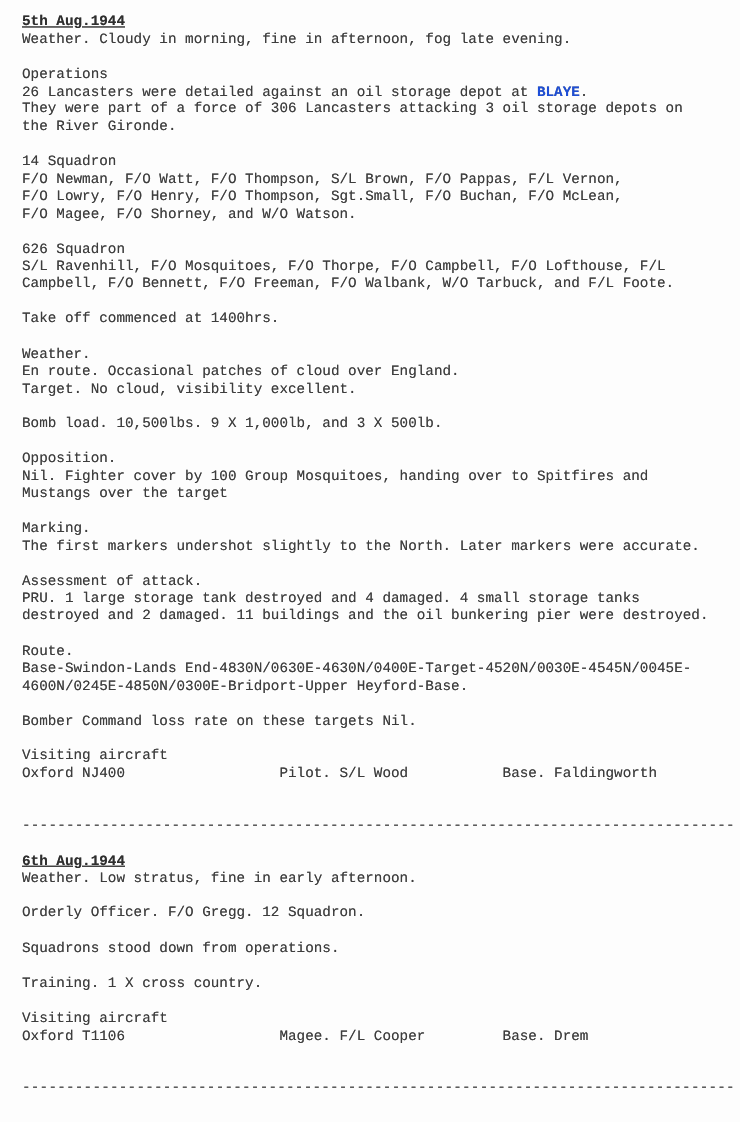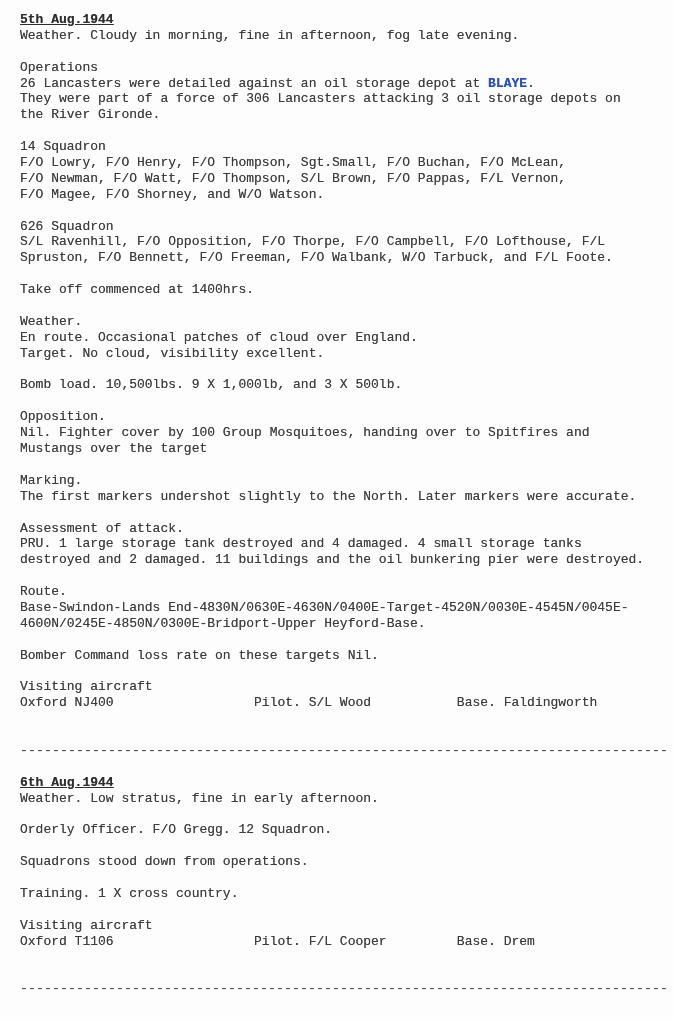--- a/index.html
+++ b/index.html
@@ -48,27 +48,27 @@
       <section>
         <div class="line heading">5th Aug.1944</div>
         <div class="line">Weather. Cloudy in morning, fine in afternoon, fog late evening.</div>
         <div class="line">&nbsp;</div>
         <div class="line">Operations</div>
         <div class="line"><span>26 Lancasters were detailed against an oil storage depot at </span><span class="bold">BLAYE</span><span>.</span></div>
         <div class="line">They were part of a force of 306 Lancasters attacking 3 oil storage depots on</div>
         <div class="line">the River Gironde.</div>
         <div class="line">&nbsp;</div>
         <div class="line">14 Squadron</div>
+        <div class="line">F/O Newman, F/O Watt, F/O Thompson, S/L Brown, F/O Pappas, F/L Vernon,</div>
         <div class="line">F/O Lowry, F/O Henry, F/O Thompson, Sgt.Small, F/O Buchan, F/O McLean,</div>
-        <div class="line">F/O Newman, F/O Watt, F/O Thompson, S/L Brown, F/O Pappas, F/L Vernon,</div>
         <div class="line">F/O Magee, F/O Shorney, and W/O Watson.</div>
         <div class="line">&nbsp;</div>
         <div class="line">626 Squadron</div>
-        <div class="line">S/L Ravenhill, F/O Opposition, F/O Thorpe, F/O Campbell, F/O Lofthouse, F/L</div>
-        <div class="line">Spruston, F/O Bennett, F/O Freeman, F/O Walbank, W/O Tarbuck, and F/L Foote.</div>
+        <div class="line">S/L Ravenhill, F/O Mosquitoes, F/O Thorpe, F/O Campbell, F/O Lofthouse, F/L</div>
+        <div class="line">Campbell, F/O Bennett, F/O Freeman, F/O Walbank, W/O Tarbuck, and F/L Foote.</div>
         <div class="line">&nbsp;</div>
         <div class="line">Take off commenced at 1400hrs.</div>
         <div class="line">&nbsp;</div>
         <div class="line">Weather.</div>
         <div class="line">En route. Occasional patches of cloud over England.</div>
         <div class="line">Target. No cloud, visibility excellent.</div>
         <div class="line">&nbsp;</div>
         <div class="line">Bomb load. 10,500lbs. 9 X 1,000lb, and 3 X 500lb.</div>
         <div class="line">&nbsp;</div>
         <div class="line">Opposition.</div>
@@ -99,19 +99,19 @@
         <div class="line heading">6th Aug.1944</div>
         <div class="line">Weather. Low stratus, fine in early afternoon.</div>
         <div class="line">&nbsp;</div>
         <div class="line">Orderly Officer. F/O Gregg. 12 Squadron.</div>
         <div class="line">&nbsp;</div>
         <div class="line">Squadrons stood down from operations.</div>
         <div class="line">&nbsp;</div>
         <div class="line">Training. 1 X cross country.</div>
         <div class="line">&nbsp;</div>
         <div class="line">Visiting aircraft</div>
-        <div class="line">Oxford T1106                  Pilot. F/L Cooper         Base. Drem</div>
+        <div class="line">Oxford T1106                  Magee. F/L Cooper         Base. Drem</div>
         <div class="line">&nbsp;</div>
         <div class="line">&nbsp;</div>
       </section>
       <div class="line separator">---------------------------------------------------------------------------------</div>
     </div>
 </div>
 
 </body></html>

